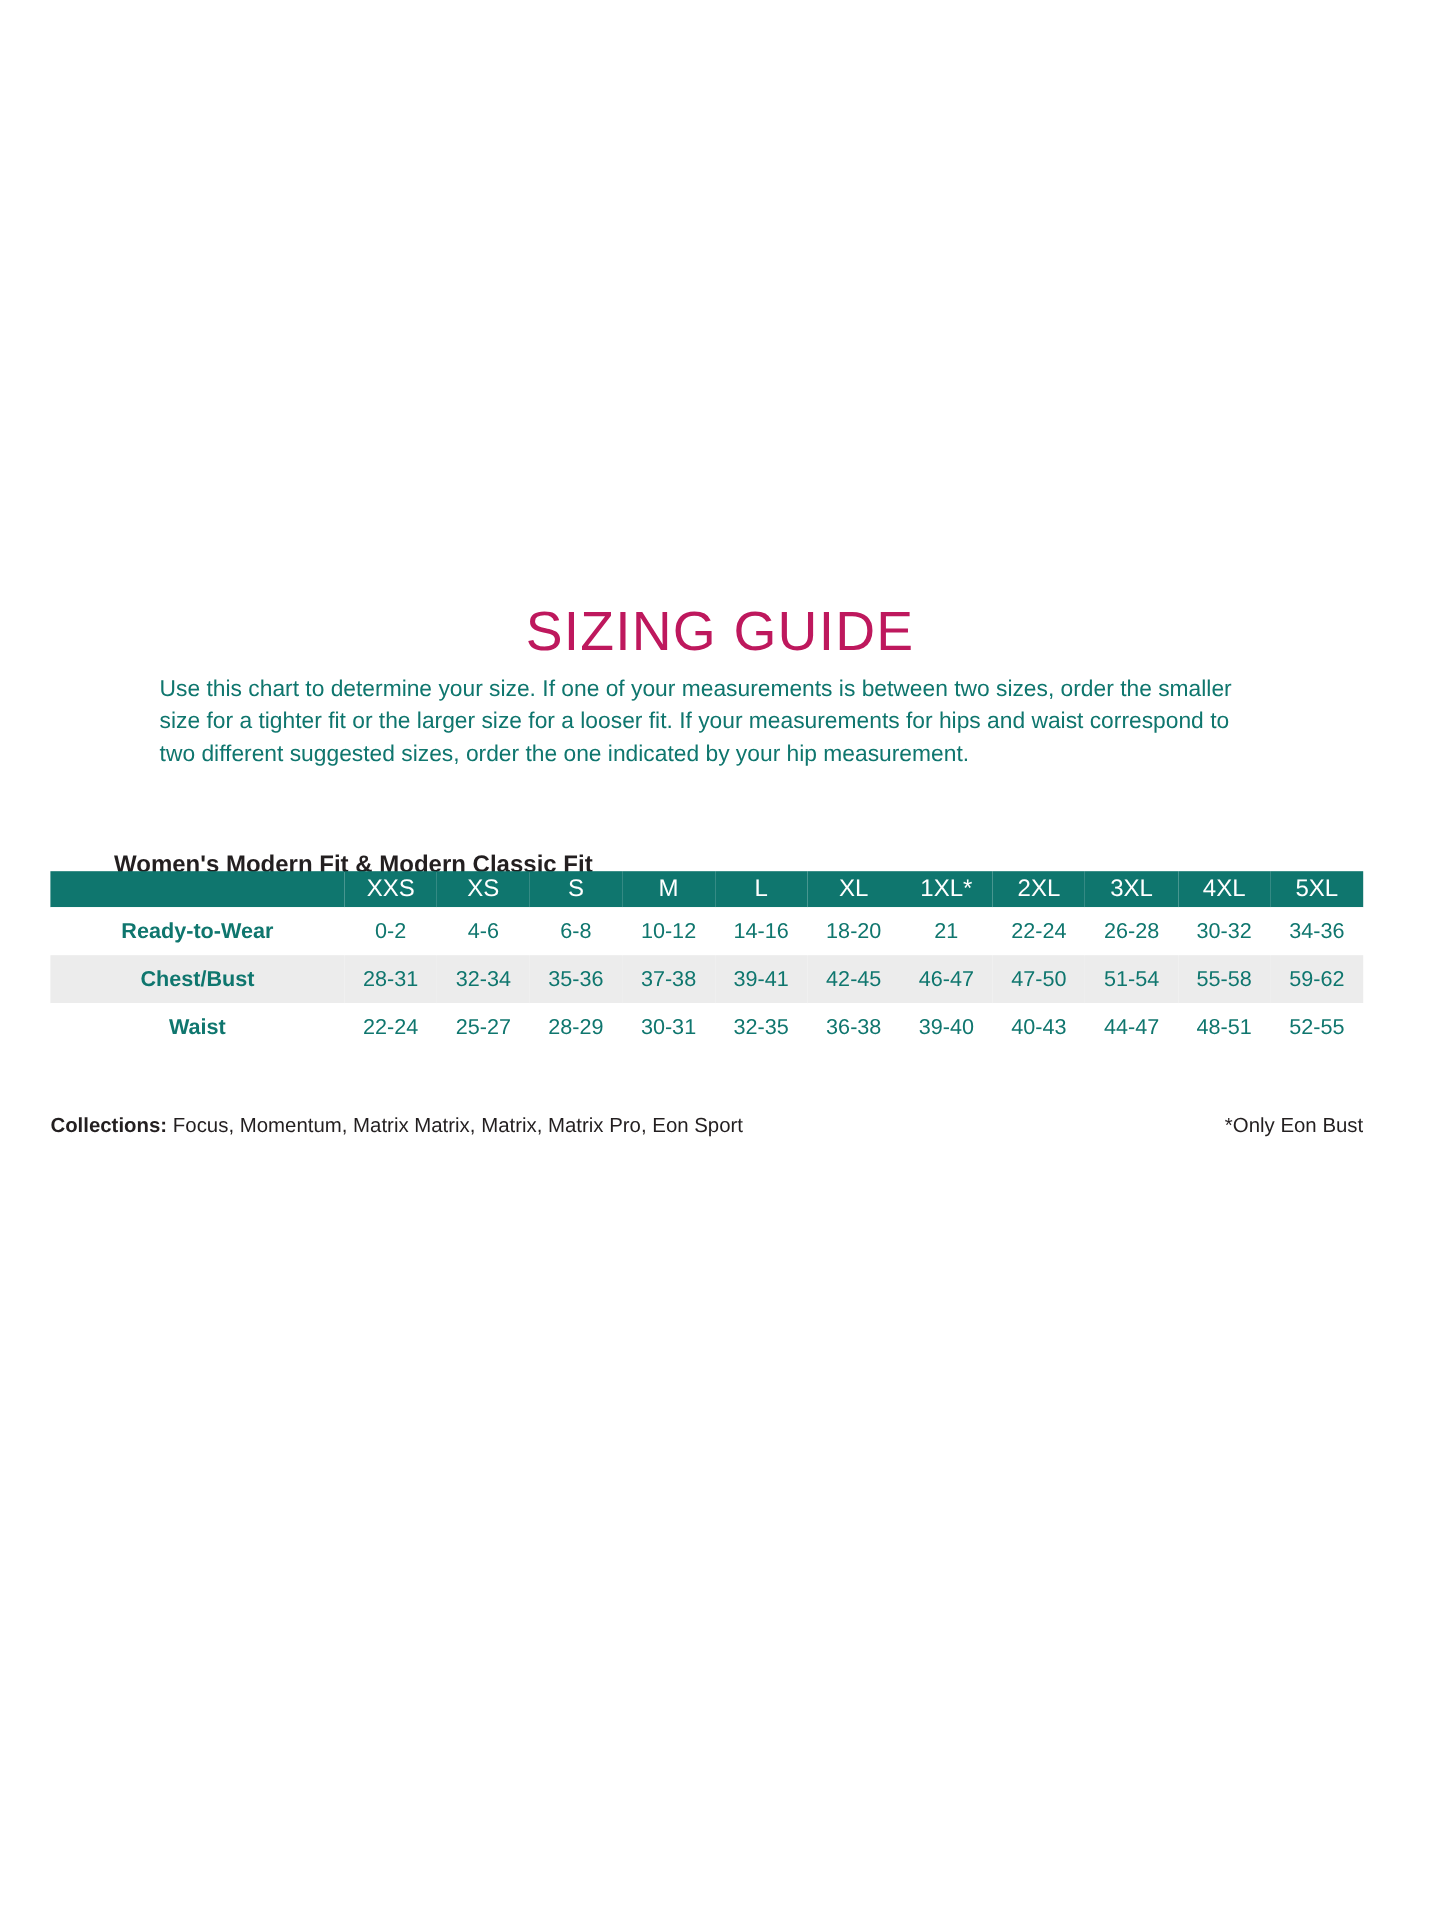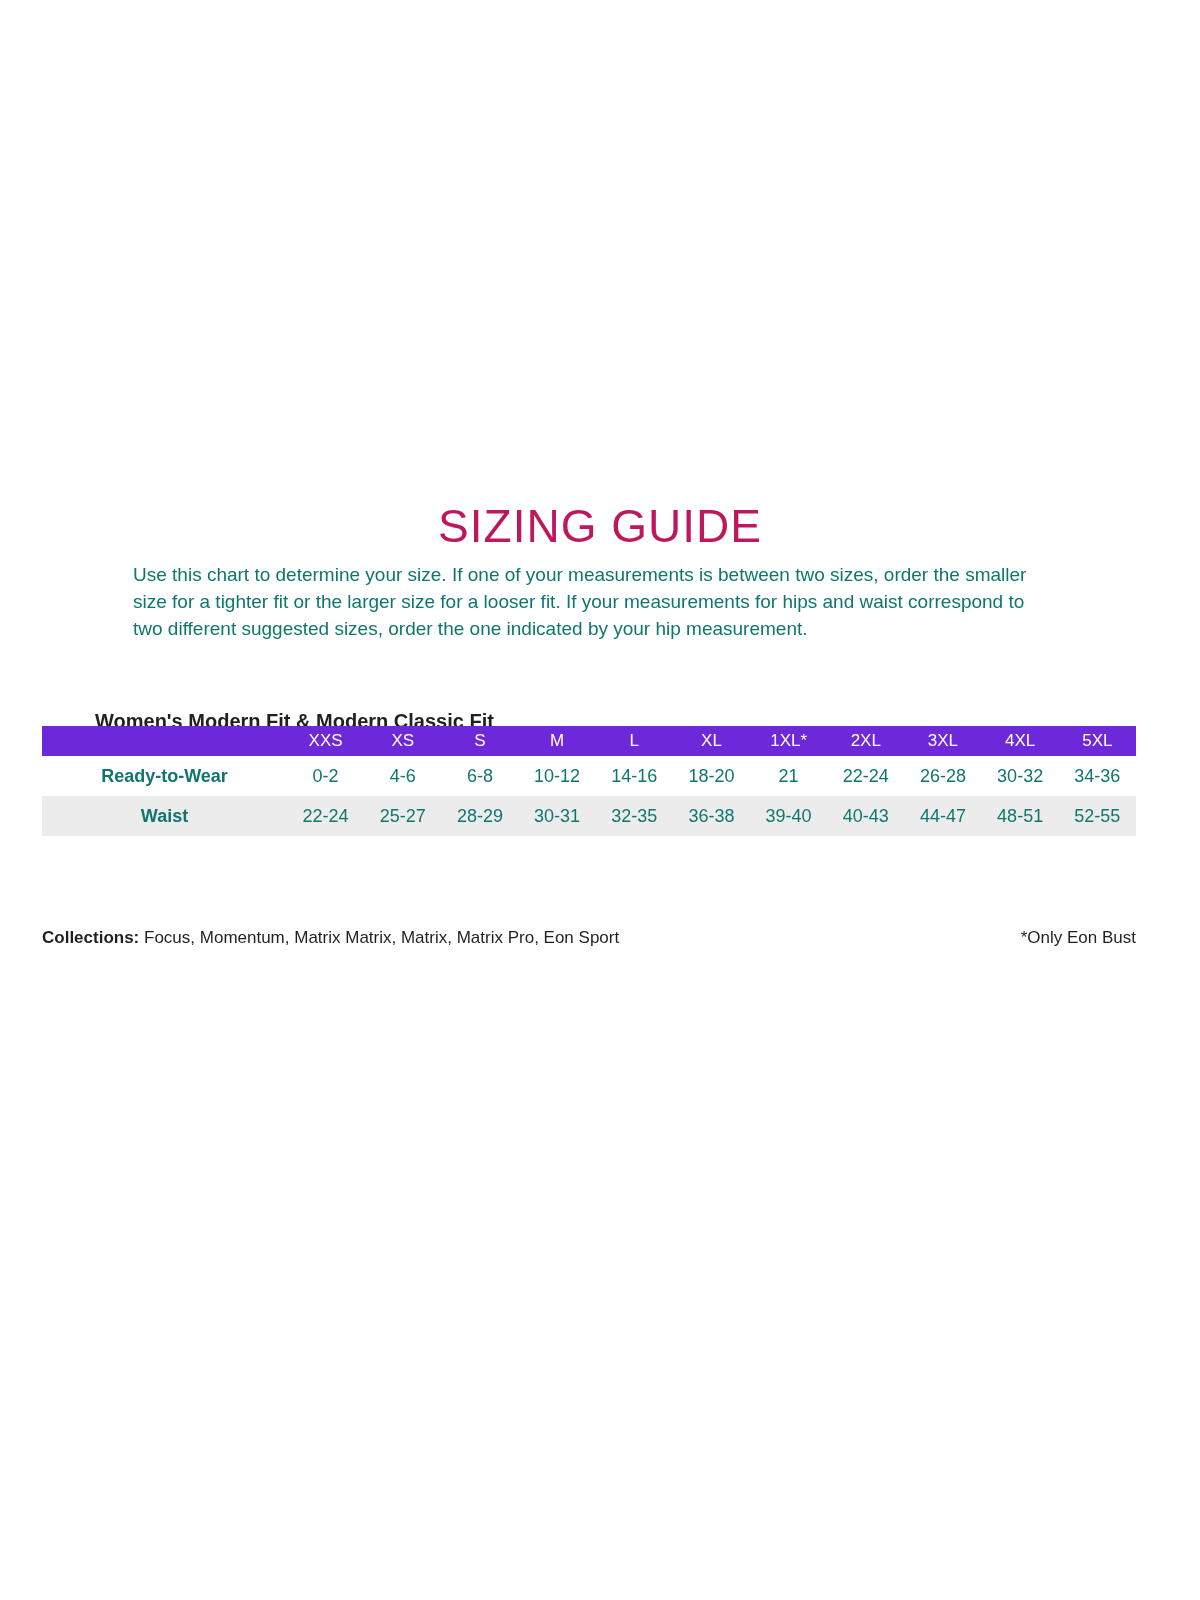--- a/index.html
+++ b/index.html
@@ -50,23 +50,23 @@
     left: 42px;
     width: 1094px;
   }
   table.size-table {
     width: 100%;
     border-collapse: collapse;
     table-layout: fixed;
   }
   table.size-table col.label-col { width: 245px; }
   table.size-table thead th {
-    background: #6d28d9;
+    background: #0f766e;
     color: #ffffff;
-    font-size: 17px;
+    font-size: 20px;
     font-weight: 400;
     height: 30px;
     padding: 0;
     text-align: center;
   }
   table.size-table tbody td {
     font-size: 18px;
     height: 40px;
     padding: 0;
     text-align: center;
@@ -133,20 +133,34 @@
           <td>10-12</td>
           <td>14-16</td>
           <td>18-20</td>
           <td>21</td>
           <td>22-24</td>
           <td>26-28</td>
           <td>30-32</td>
           <td>34-36</td>
         </tr>
         <tr>
+          <td class="row-label">Chest/Bust</td>
+          <td>28-31</td>
+          <td>32-34</td>
+          <td>35-36</td>
+          <td>37-38</td>
+          <td>39-41</td>
+          <td>42-45</td>
+          <td>46-47</td>
+          <td>47-50</td>
+          <td>51-54</td>
+          <td>55-58</td>
+          <td>59-62</td>
+        </tr>
+        <tr>
           <td class="row-label">Waist</td>
           <td>22-24</td>
           <td>25-27</td>
           <td>28-29</td>
           <td>30-31</td>
           <td>32-35</td>
           <td>36-38</td>
           <td>39-40</td>
           <td>40-43</td>
           <td>44-47</td>

